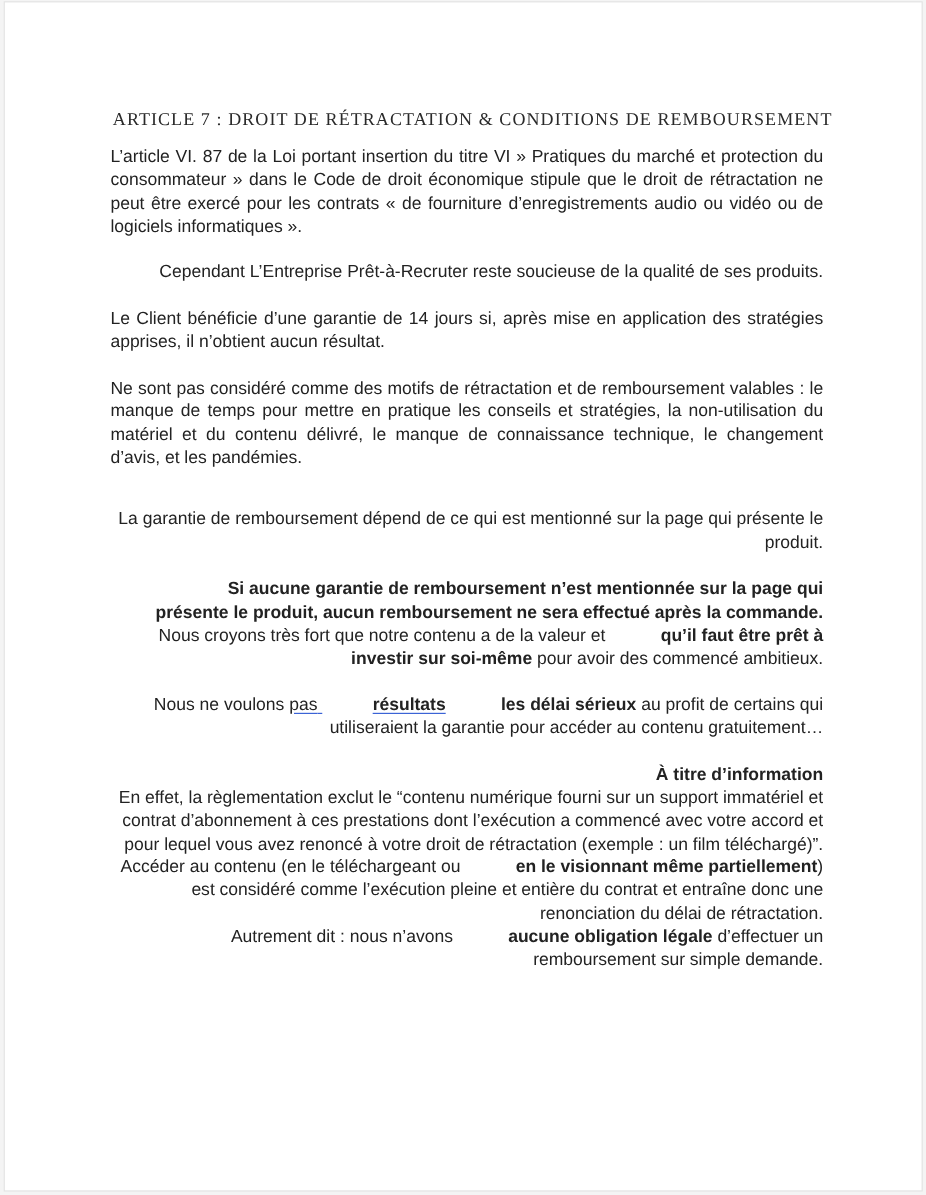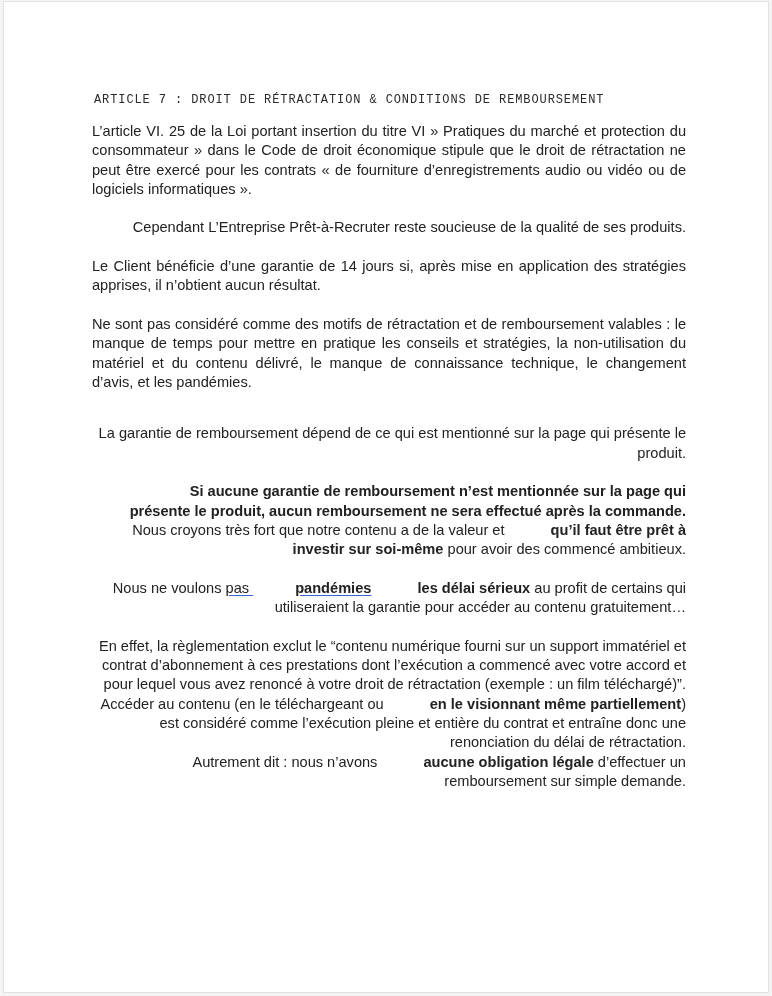--- a/index.html
+++ b/index.html
@@ -26,22 +26,22 @@
       position: absolute;
       left: 88px;
       top: 88px;
       width: 594px;
       color: #222222;
       font-family: "Liberation Sans", sans-serif;
       font-size: 14.6px;
       line-height: 19.3px;
     }
     .title {
-      font-family: Liberation Mono, monospace;
-      font-size: 12px;
+      font-family: Liberation Serif, serif;
+      font-size: 15px;
       letter-spacing: 0.9px;
       color: #2a2a2a;
       margin: 0 0 12px 2px;
       line-height: 20px;
       white-space: nowrap;
     }
     p {
       margin: 0;
       padding: 0;
       text-align: right;
@@ -60,42 +60,43 @@
     .indent1 { padding-left: 3px; }
   </style>
 </head>
 <body>
 
 <div class="page">
   <div class="content">
 
     <div class="title">ARTICLE 7 : DROIT DE RÉTRACTATION &amp; CONDITIONS DE REMBOURSEMENT</div>
 
-    <p class="justify">L’article VI. 25 de la Loi portant insertion du titre VI » Pratiques du marché et protection du consommateur » dans le Code de droit économique stipule que le droit de rétractation ne peut être exercé pour les contrats « de fourniture d’enregistrements audio ou vidéo ou de logiciels informatiques ».</p>
+    <p class="justify">L’article VI. 87 de la Loi portant insertion du titre VI » Pratiques du marché et protection du consommateur » dans le Code de droit économique stipule que le droit de rétractation ne peut être exercé pour les contrats « de fourniture d’enregistrements audio ou vidéo ou de logiciels informatiques ».</p>
     <div class="gap"></div>
 
     <p class="indent1">Cependant L’Entreprise Prêt-à-Recruter reste soucieuse de la qualité de ses produits.</p>
     <div class="gap"></div>
 
     <p class="justify">Le Client bénéficie d’une garantie de 14 jours si, après mise en application des stratégies apprises, il n’obtient aucun résultat.</p>
     <div class="gap"></div>
 
     <p class="justify">Ne sont pas considéré comme des motifs de rétractation et de remboursement valables : le manque de temps pour mettre en pratique les conseils et stratégies, la non-utilisation du matériel et du contenu délivré, le manque de connaissance technique, le changement d’avis, et les pandémies.</p>
     <div class="gap"></div>
 
     <div class="gap-sm"></div>
 
     <p>La garantie de remboursement dépend de ce qui est mentionné sur la page qui présente le produit.</p>
     <div class="gap"></div>
 
     <p><b>Si aucune garantie de remboursement n’est mentionnée sur la page qui présente le produit, aucun remboursement ne sera effectué après la commande.</b></p>
     <p><span>Nous croyons très fort que notre contenu a de la valeur et </span><b>qu’il faut être prêt à investir sur soi-même</b><span> pour avoir des commencé ambitieux.</span></p>
     <div class="gap"></div>
 
-    <p><span>Nous ne voulons </span><span class="spell">pas</span><span class="spell"> </span><b class="spell">pandémies</b><b> les délai sérieux</b><span> au profit de certains qui utiliseraient la garantie pour accéder au contenu gratuitement…</span></p>
+    <p><span>Nous ne voulons </span><span class="spell">pas</span><span class="spell"> </span><b class="spell">résultats</b><b> les délai sérieux</b><span> au profit de certains qui utiliseraient la garantie pour accéder au contenu gratuitement…</span></p>
     <div class="gap"></div>
 
+    <p><b>À titre d’information</b></p>
     <p>En effet, la règlementation exclut le “contenu numérique fourni sur un support immatériel et contrat d’abonnement à ces prestations dont l’exécution a commencé avec votre accord et pour lequel vous avez renoncé à votre droit de rétractation (exemple : un film téléchargé)”.</p>
     <p><span>Accéder au contenu (en le téléchargeant ou </span><b>en le visionnant même partiellement</b><span>) est considéré comme l’exécution pleine et entière du contrat et entraîne donc une renonciation du délai de rétractation.</span></p>
     <p><span>Autrement dit : nous n’avons </span><b>aucune obligation légale</b><span> d’effectuer un remboursement sur simple demande.</span></p>
 
   </div>
 </div>
 
 </body></html>

